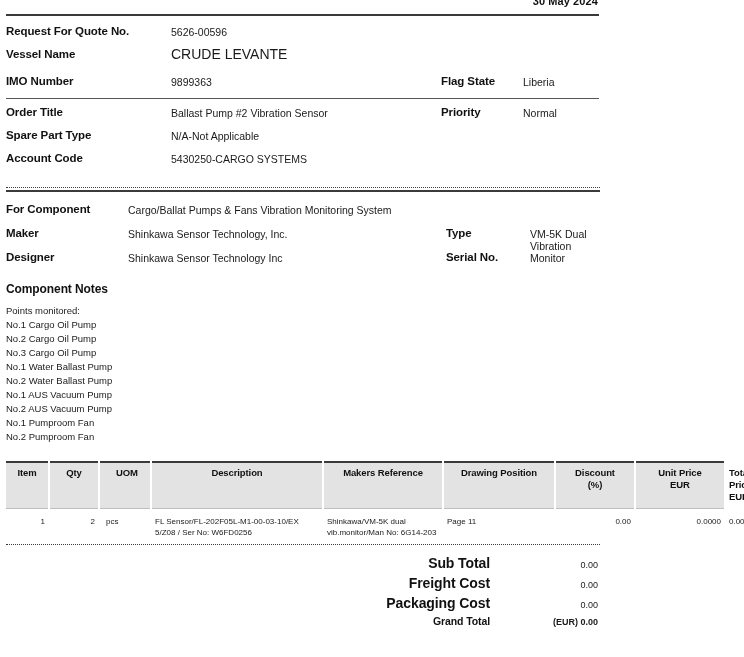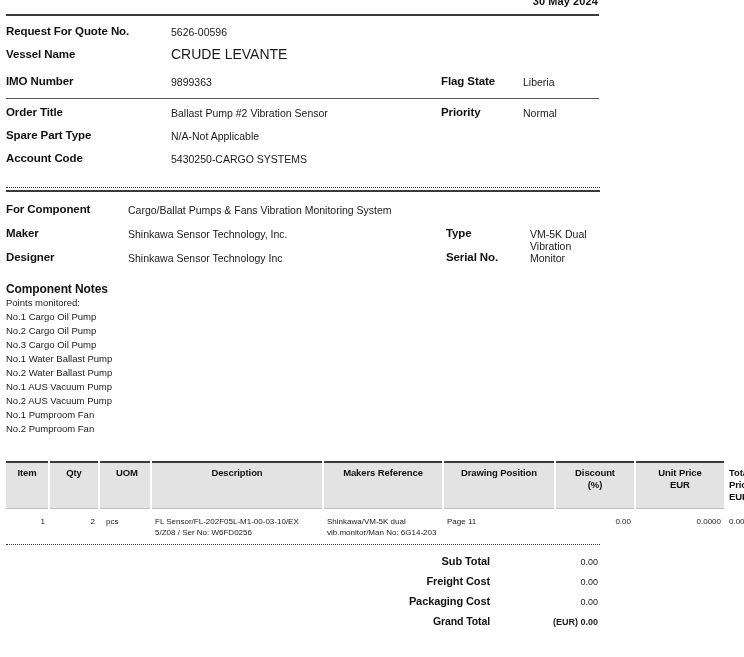--- a/index.html
+++ b/index.html
@@ -143,21 +143,21 @@
     color: #1a1a1a;
     flex: 1 1 auto;
     padding-top: 3px;
   }
 
   .notes-title {
     font-size: 12px;
     font-weight: bold;
     color: #111;
     margin-top: 9px;
-    margin-bottom: 0;
+    margin-bottom: 8px;
     letter-spacing: -0.1px;
   }
   .notes-list {
     font-size: 9.5px;
     line-height: 14px;
     color: #1a1a1a;
   }
   .notes-extra {
     font-size: 9.5px;
     color: #1a1a1a;
@@ -226,21 +226,21 @@
   .totals {
     margin-top: 10px;
   }
   .trow {
     display: flex;
     justify-content: flex-end;
     align-items: baseline;
     height: 20px;
   }
   .tlabel {
-    font-size: 11px;
+    font-size: 14px;
     font-weight: bold;
     color: #111;
     width: 222px;
     text-align: right;
     padding-right: 0;
     letter-spacing: -0.1px;
   }
   .tvalue {
     font-size: 9px;
     color: #1a1a1a;

